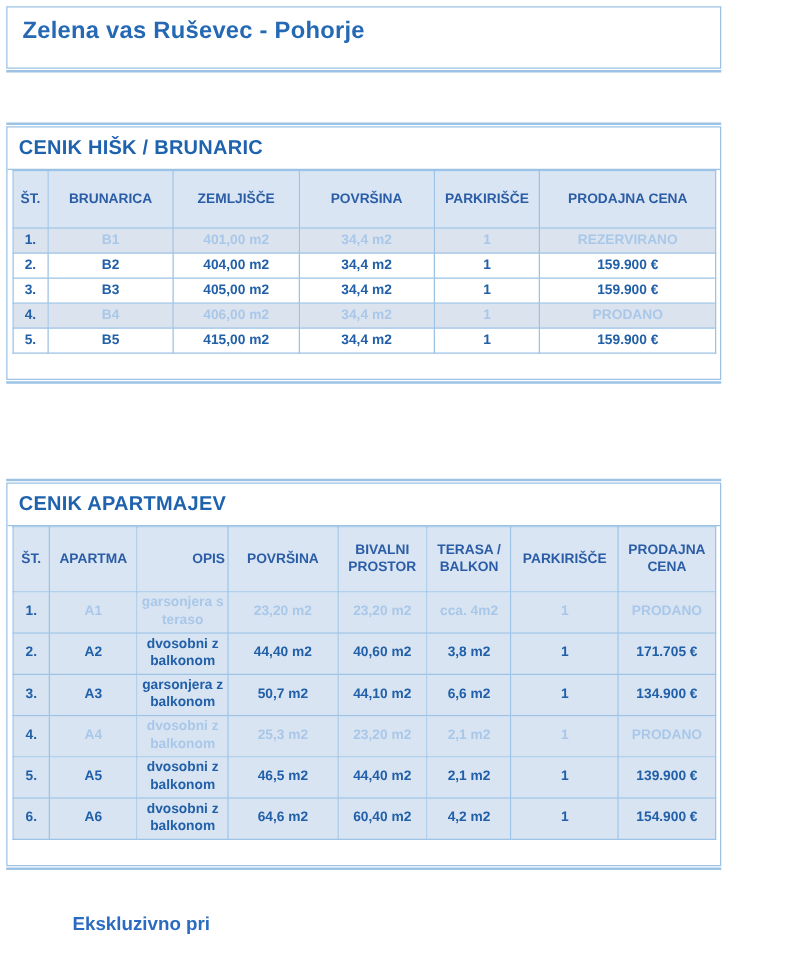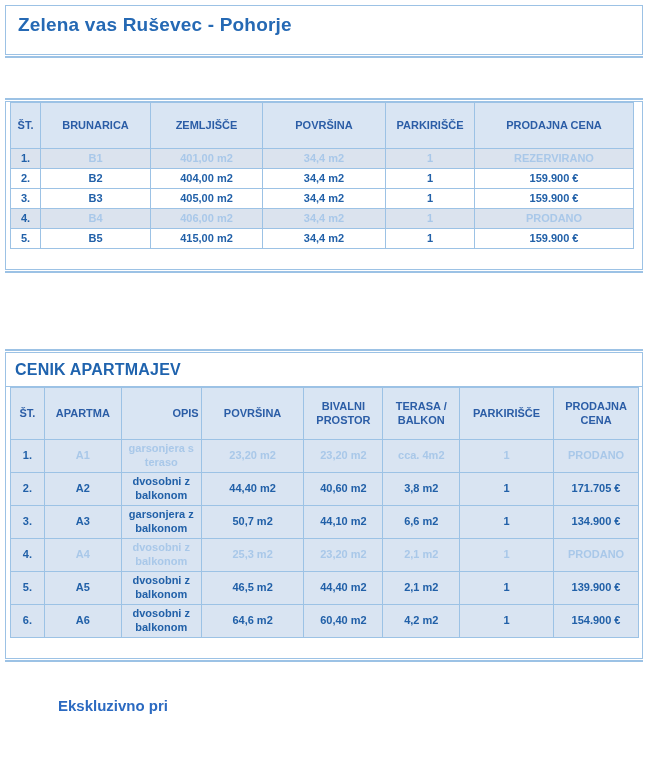--- a/index.html
+++ b/index.html
@@ -8,21 +8,21 @@
     --header-bg:#d9e5f3; --sold-row-bg:#dbe3ee; --apartments-body-bg:#d9e4f2;
     --logo-blue:#2d64b0; --footer-label-blue:#2b6ac1;
   }
   *{box-sizing:border-box;}
   html,body{margin:0;padding:0;}
   body{
     width:648px;height:768px;background:#ffffff;overflow:hidden;
     font-family:"Liberation Sans","DejaVu Sans",sans-serif;font-weight:bold;
   }
   .box{
-    position:relative;margin-left:5px;width:638px;background:#ffffff;
+    position:relative;margin-left:5px;width:572px;background:#ffffff;
     border:1px solid var(--border-blue);
   }
   .box.accent-bottom::after{
     content:"";position:absolute;left:-1px;right:-1px;bottom:-4px;height:2px;
     background:var(--border-blue);
   }
   .box.accent-top::before{
     content:"";position:absolute;left:-1px;right:-1px;top:-4px;height:2px;
     background:var(--border-blue);
   }
@@ -65,20 +65,21 @@
     margin-top:2px;font-size:8px;letter-spacing:0.6px;color:var(--logo-blue);
     white-space:nowrap;
   }
 </style>
 </head>
 <body>
 
 <div class="box accent-bottom title-box">Zelena vas Ruševec - Pohorje</div>
 
 <div class="box accent-top accent-bottom" id="houses-box">
+  <div class="section-title">CENIK HIŠK / BRUNARIC</div>
   <table id="table-houses">
       <colgroup>
         <col style="width: 30px;">
         <col style="width: 110px;">
         <col style="width: 112px;">
         <col style="width: 123px;">
         <col style="width: 89px;">
         <col style="width: 159px;">
       </colgroup>
       <thead>

